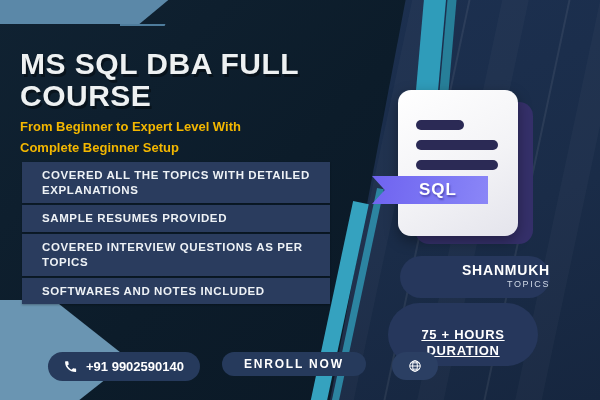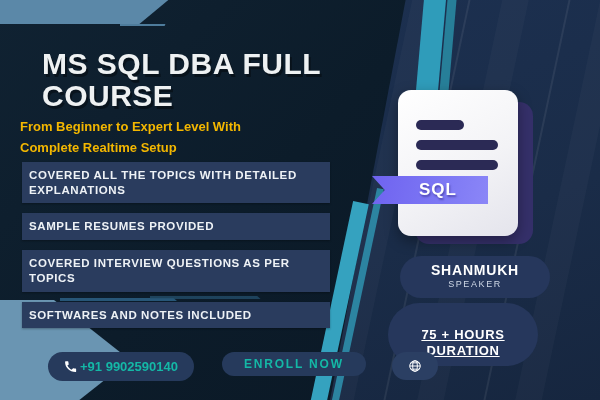--- a/index.html
+++ b/index.html
@@ -67,58 +67,57 @@
     clip-path:polygon(0 0,62% 0,100% 46%,62% 100%,0 100%);
     opacity:.75;
   }
 
   
   .headline{
     position:absolute;left:20px;top:28px;width:340px;
     font-size:30px;line-height:1.06;font-weight:bold;letter-spacing:.5px;
     color:#eef1f2;text-transform:uppercase;
     text-shadow:2px 3px 0 rgba(0,0,0,.38);
-    margin-left:22px;
   }
   .headline .l2{display:block;}
 
   .subtitle{
     position:absolute;left:20px;top:116px;width:320px;
     font-size:13px;line-height:1.62;font-weight:bold;color:#f3b700;
   }
 
   
   .features{position:absolute;left:22px;top:162px;width:308px;}
   .feat{
     background:#2a3c5e;color:#eef2f6;
     font-size:11.5px;font-weight:bold;letter-spacing:.6px;
     text-transform:uppercase;line-height:1.28;
-    padding:6px 7px;margin-bottom:10px;
+    padding:6px 20px;margin-bottom:2px;
     box-shadow:0 1px 2px rgba(0,0,0,.3);
   }
 
   
   .pill{
-    position:absolute;display:flex;gap:3px;
-    background:#263a5c;border-radius:999px;color:#14b8a6;
+    position:absolute;display:flex;gap:9px;
+    background:#263a5c;border-radius:999px;color:#ffffff;
     font-size:13px;font-weight:bold;
     padding:7px 16px;white-space:nowrap;
   }
   .pill-phone{left:48px;top:352px;}
   .pill-enroll{left:222px;top:352px;letter-spacing:1.8px;font-size:12px;padding:5px 22px;}
   .pill-site{left:392px;top:352px;background:#2b3f63;font-size:12.5px;}
 
   .pill .ic{display:inline-flex;align-items:center;justify-content:center;}
 
   
   .info-pill{
     position:absolute;background:#26375c;border-radius:999px;
     color:#fff;text-align:center;
   }
-  .sp-pill{left:400px;top:256px;width:150px;padding:6px 0 7px;}
+  .sp-pill{left:400px;top:256px;width:150px;padding:6px 0 7px;text-align:right;}
   .sp-name{font-size:14px;font-weight:bold;letter-spacing:.8px;line-height:1.15;}
   .sp-role{font-size:9px;letter-spacing:1.6px;color:#cfd8e6;line-height:1.4;}
   .du-pill{left:388px;top:303px;width:150px;padding:24px 0 7px;text-decoration:underline;}
   .du-l{font-size:13px;font-weight:bold;letter-spacing:.7px;line-height:1.22;}
 
   
   .doc-wrap{position:absolute;left:393px;top:88px;width:150px;height:160px;}
   .doc-back{
     position:absolute;left:22px;top:14px;width:118px;height:142px;
     background:#35306a;border-radius:14px;
@@ -168,21 +167,21 @@
   <div class="bl-chev"></div>
   <div class="bl-line"></div>
   <div class="bl-line2"></div>
 
   <h1 class="headline">
     <span>MS SQL DBA FULL COURSE</span>
   </h1>
 
   <div class="subtitle">
     <div>From Beginner to Expert Level With</div>
-    <div>Complete Realtime Setup</div>
+    <div>Complete Beginner Setup</div>
   </div>
 
   <div class="features">
     <div class="feat">COVERED ALL THE TOPICS WITH DETAILED EXPLANATIONS</div>
     <div class="feat">SAMPLE RESUMES PROVIDED</div>
     <div class="feat">COVERED INTERVIEW QUESTIONS AS PER TOPICS</div>
     <div class="feat">SOFTWARES AND NOTES INCLUDED</div>
   </div>
 
   <div class="doc-wrap">
@@ -192,21 +191,21 @@
       <div class="doc-line dl2"></div>
       <div class="doc-line dl3"></div>
     </div>
     <div class="ribbon">
       <span>SQL</span>
     </div>
   </div>
 
   <div class="info-pill sp-pill">
     <div class="sp-name">SHANMUKH</div>
-    <div class="sp-role">SPEAKER</div>
+    <div class="sp-role">TOPICS</div>
   </div>
 
   <div class="info-pill du-pill">
     <div class="du-l">75 + HOURS</div>
     <div class="du-l">DURATION</div>
   </div>
 
   <div class="pill pill-phone">
     <span class="ic">
       <svg width="13" height="13" viewBox="0 0 24 24" fill="#ffffff">

